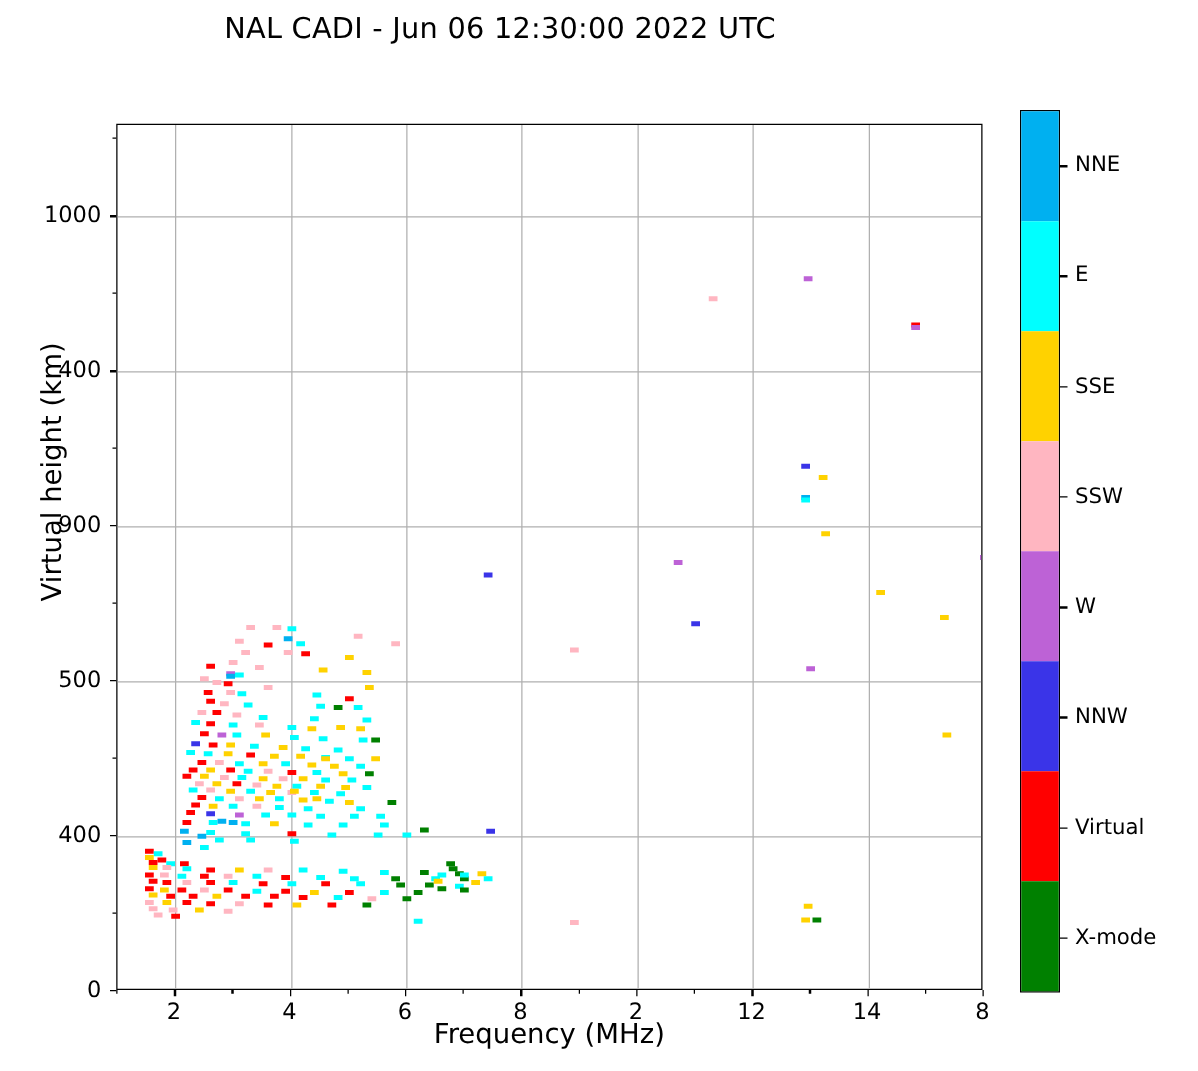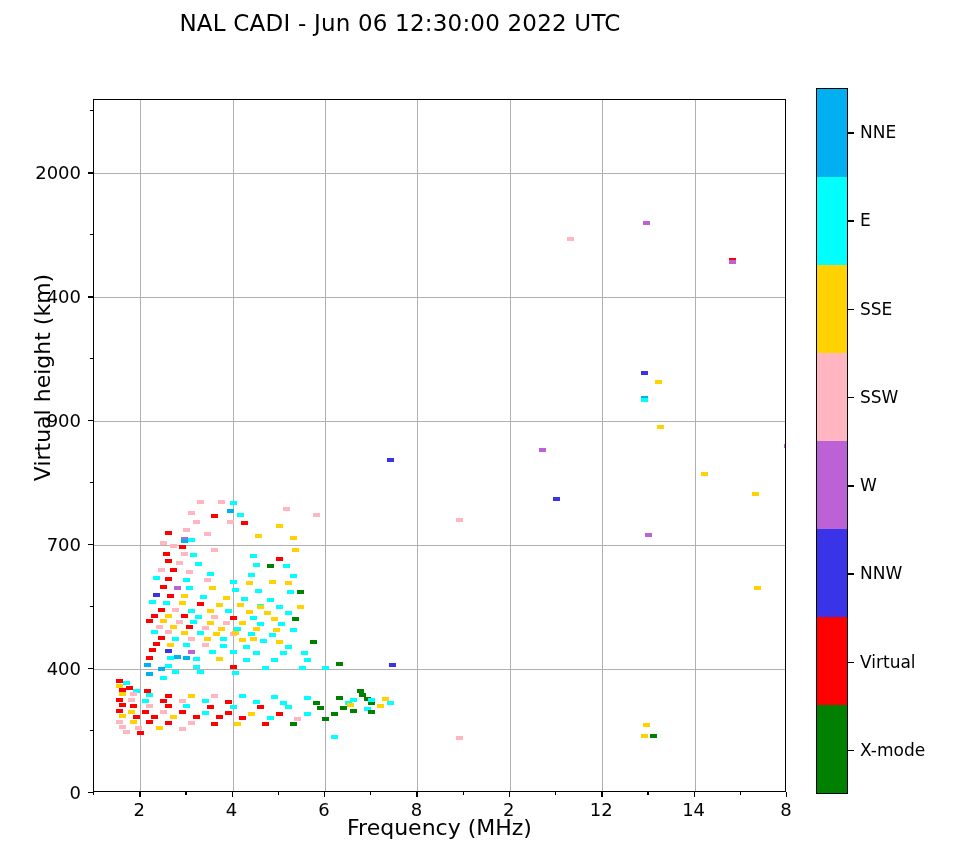--- a/index.html
+++ b/index.html
@@ -366,27 +366,27 @@
       <div class="tickmin x" style="left: 277.2px;"></div>
       <div class="tickmin x" style="left: 369.6px;"></div>
       <div class="tickmin x" style="left: 462px;"></div>
       <div class="tickmin x" style="left: 554.4px;"></div>
       <div class="tickmin x" style="left: 646.8px;"></div>
       <div class="tick y" style="top: 693px;"></div>
       <div class="ylab" style="top: 693px;">0</div>
       <div class="tick y" style="top: 569.029px;"></div>
       <div class="ylab" style="top: 569.029px;">400</div>
       <div class="tick y" style="top: 445.057px;"></div>
-      <div class="ylab" style="top: 445.057px;">700</div>
+      <div class="ylab" style="top: 445.057px;">500</div>
       <div class="tick y" style="top: 321.086px;"></div>
       <div class="ylab" style="top: 321.086px;">900</div>
       <div class="tick y" style="top: 197.114px;"></div>
       <div class="ylab" style="top: 197.114px;">400</div>
       <div class="tick y" style="top: 73.1431px;"></div>
-      <div class="ylab" style="top: 73.1431px;">2000</div>
+      <div class="ylab" style="top: 73.1431px;">1000</div>
       <div class="tickmin y" style="top: 631.014px;"></div>
       <div class="tickmin y" style="top: 507.043px;"></div>
       <div class="tickmin y" style="top: 383.072px;"></div>
       <div class="tickmin y" style="top: 259.1px;"></div>
       <div class="tickmin y" style="top: 135.129px;"></div>
       <div class="tickmin y" style="top: 11.1574px;"></div>
     </div>
 </div>
 
 <div id="xtitle">Frequency (MHz)</div>

